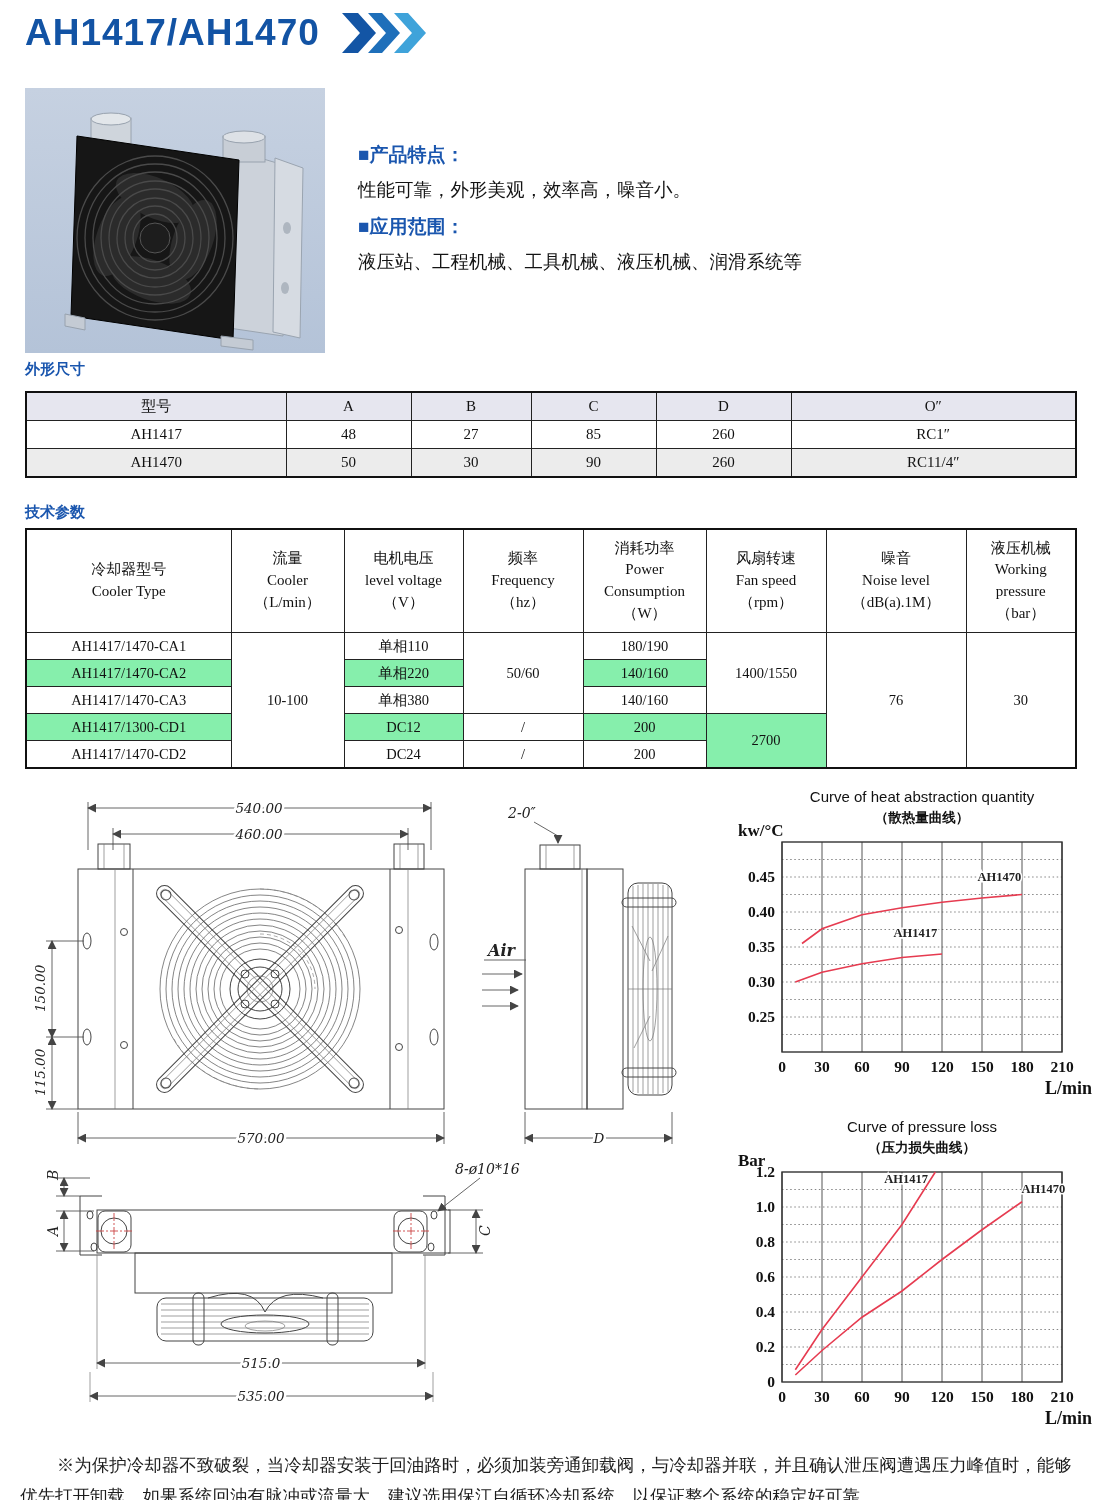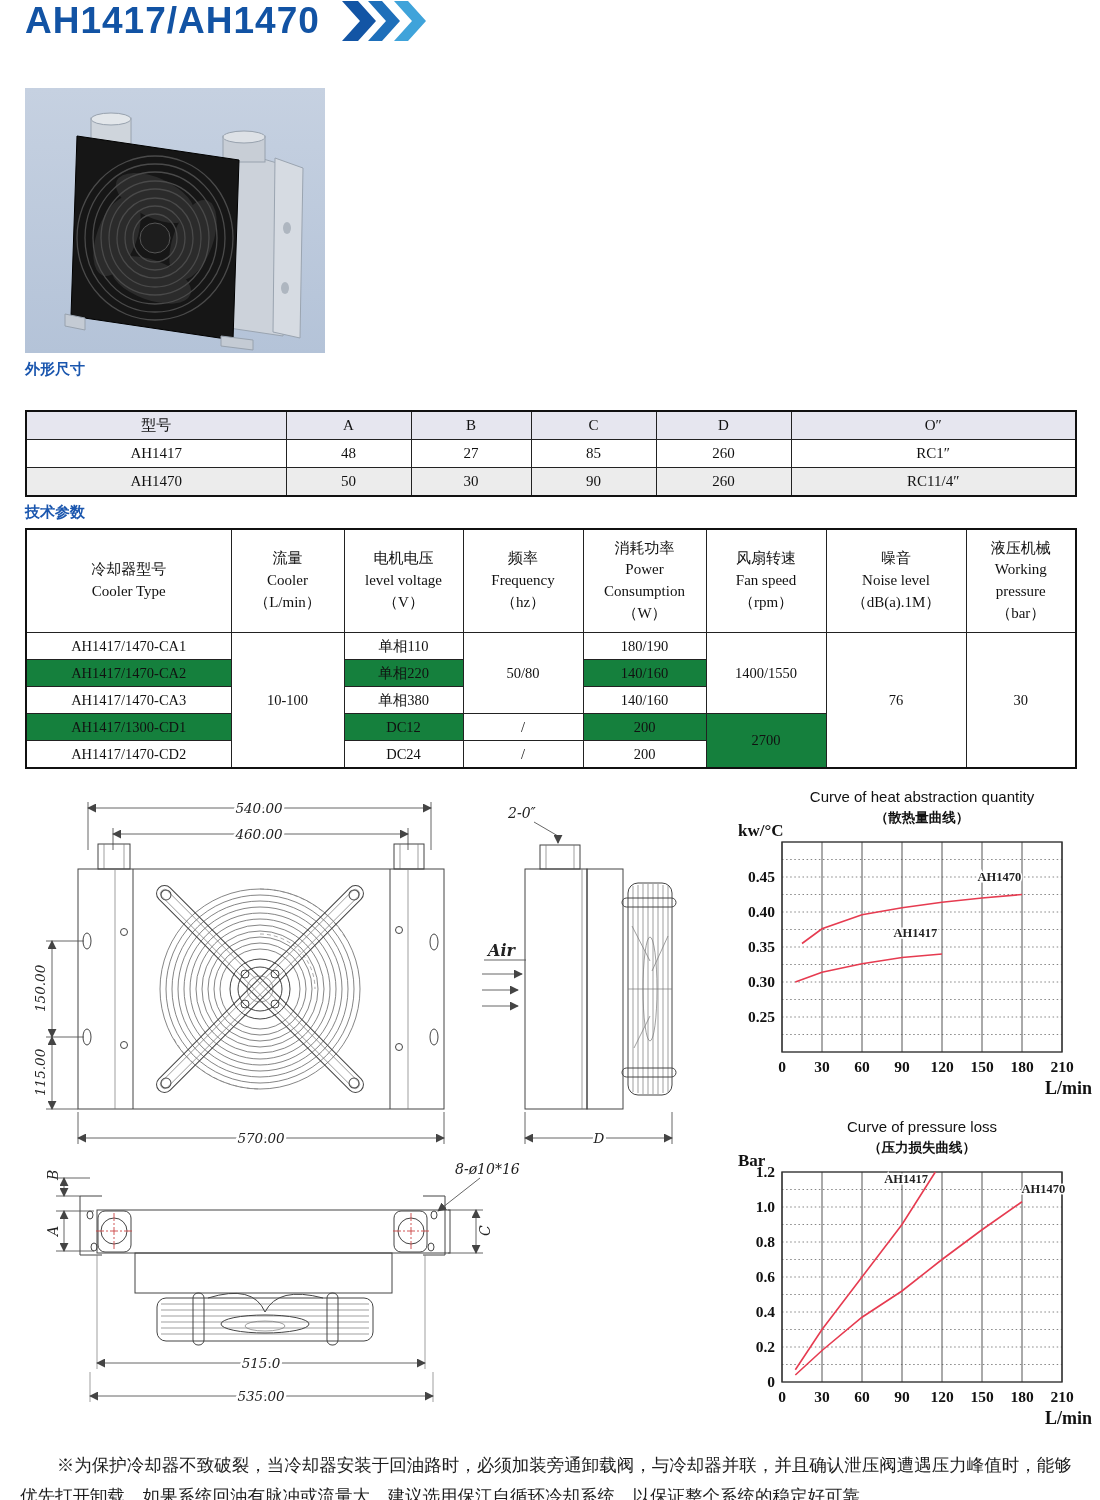--- a/index.html
+++ b/index.html
@@ -1,44 +1,44 @@
 <!DOCTYPE html>
 <html><head>
 <meta charset="utf-8">
 <style>
   html,body{margin:0;padding:0;background:#fff;}
   .page{position:relative;width:1100px;height:1500px;background:#fff;overflow:hidden;
         font-family:"Liberation Serif","DejaVu Serif",serif;color:#111;}
   
-  .title-row{position:absolute;left:25px;top:0;display:flex;align-items:flex-end;gap:20px;}
+  .title-row{position:absolute;left:25px;top:12px;display:flex;align-items:flex-end;gap:20px;}
   .page-title{font-family:"Liberation Sans","DejaVu Sans",sans-serif;font-weight:bold;
               font-size:37px;color:#1253a4;letter-spacing:1px;}
   
   .photo{position:absolute;left:25px;top:88px;width:300px;height:265px;}
   
   .features{position:absolute;left:358px;top:142px;width:710px;}
   .feat-h{font-family:"Liberation Sans","DejaVu Sans",sans-serif;font-weight:bold;
           font-size:19px;color:#1a56ae;margin:0 0 9px 0;}
   .feat-p{font-size:18.5px;color:#141414;margin:0 0 12px 0;}
   
   .sec-h{position:absolute;font-family:"Liberation Sans","DejaVu Sans",sans-serif;
          font-weight:bold;font-size:15px;color:#1a56ae;}
   
   table{border-collapse:collapse;table-layout:fixed;}
-  .dim-table{position:absolute;left:25px;top:410px;width:1050px;border:2px solid #111;}
+  .dim-table{position:absolute;left:25px;top:391px;width:1050px;border:2px solid #111;}
   .dim-table th,.dim-table td{border:1px solid #222;text-align:center;font-size:15px;
         height:25px;padding:1px 2px;font-weight:normal;}
   .dim-table .th-row th{background:#e6e6ef;}
   .dim-table .alt td{background:#ececec;}
   .tech-table{position:absolute;left:25px;top:528px;width:1050px;border:2px solid #111;}
   .tech-table th,.tech-table td{border:1px solid #222;text-align:center;font-size:14.5px;
         padding:1px 2px;font-weight:normal;}
   .tech-table th{height:100px;vertical-align:middle;}
   .tech-table td{height:24px;}
-  .tech-table .shade{background:#15803d;}
+  .tech-table .shade{background:#86efac;}
   .th-zh,.th-en,.th-un{line-height:1.45;font-size:15px;}
   
   .dwg{position:absolute;}
   .dline{stroke:#444;fill:none;stroke-width:1;}
   .dthin{stroke:#777;fill:none;stroke-width:0.7;}
   .ddim{stroke:#555;stroke-width:0.9;fill:none;}
   .dtext{font:italic 13.5px "DejaVu Serif",serif;fill:#222;paint-order:stroke;stroke:#fff;stroke-width:5px;}
   .dtext2{font:italic 14px "DejaVu Serif",serif;fill:#222;}
   .dred{stroke:#c44;stroke-width:0.9;stroke-dasharray:8 2 2 2;fill:none;}
   
@@ -113,20 +113,26 @@
         <ellipse cx="130" cy="150" rx="30" ry="32"></ellipse>
           <ellipse cx="130" cy="150" rx="22" ry="24"></ellipse>
       </g>
       <circle cx="130" cy="150" r="15" fill="#1d1d1d" stroke="#555"></circle>
 
       <polygon points="40,226 60,230 60,242 40,238" fill="#c4cbd4" stroke="#98a2ae"></polygon>
       <polygon points="196,248 228,252 228,262 196,258" fill="#c4cbd4" stroke="#98a2ae"></polygon>
     </g>
   </svg>
 
+  <div class="features">
+    <p class="feat-h">■产品特点：</p>
+    <p class="feat-p">性能可靠，外形美观，效率高，噪音小。</p>
+    <p class="feat-h">■应用范围：</p>
+    <p class="feat-p">液压站、工程机械、工具机械、液压机械、润滑系统等</p>
+  </div>
 
   <div class="sec-h" style="left:25px;top:360px;">外形尺寸</div>
   <table class="dim-table">
     <colgroup>
         <col style="width:260px">
         <col style="width:125px">
         <col style="width:120px">
         <col style="width:125px">
         <col style="width:135px">
         <col style="width:285px">
@@ -210,21 +216,21 @@
       <th>
             <div class="th-zh">液压机械</div>
             <div class="th-en">Working pressure</div>
             <div class="th-un">（bar）</div>
           </th>
     </tr>
     <tr>
       <td>AH1417/1470-CA1</td>
       <td rowspan="5">10-100</td>
       <td>单相110</td>
-      <td rowspan="3">50/80</td>
+      <td rowspan="3">50/60</td>
       <td>180/190</td>
       <td rowspan="3">1400/1550</td>
       <td rowspan="5">76</td>
       <td rowspan="5">30</td>
     </tr>
     <tr>
       <td class="shade">AH1417/1470-CA2</td>
       <td class="shade">单相220</td>
       <td class="shade">140/160</td>
     </tr>

